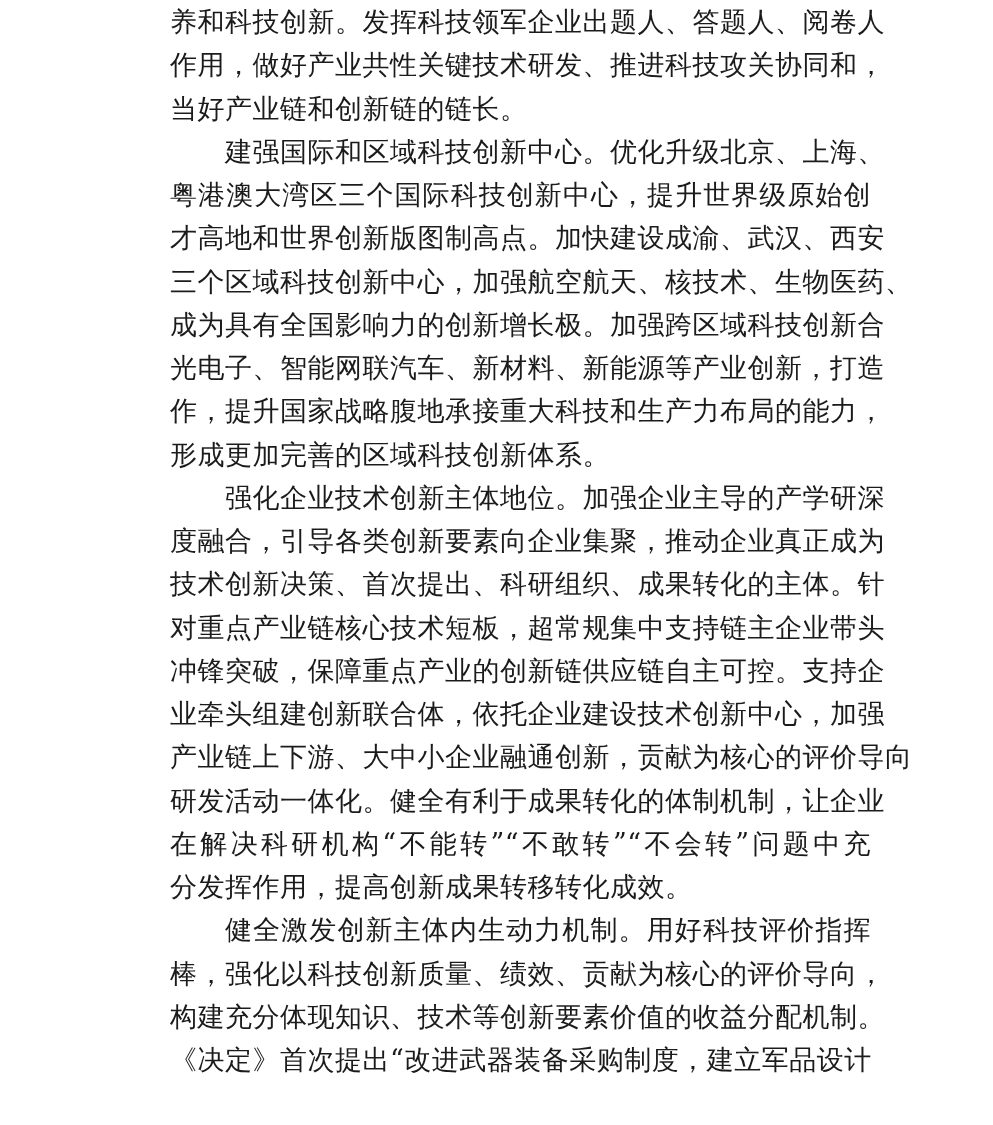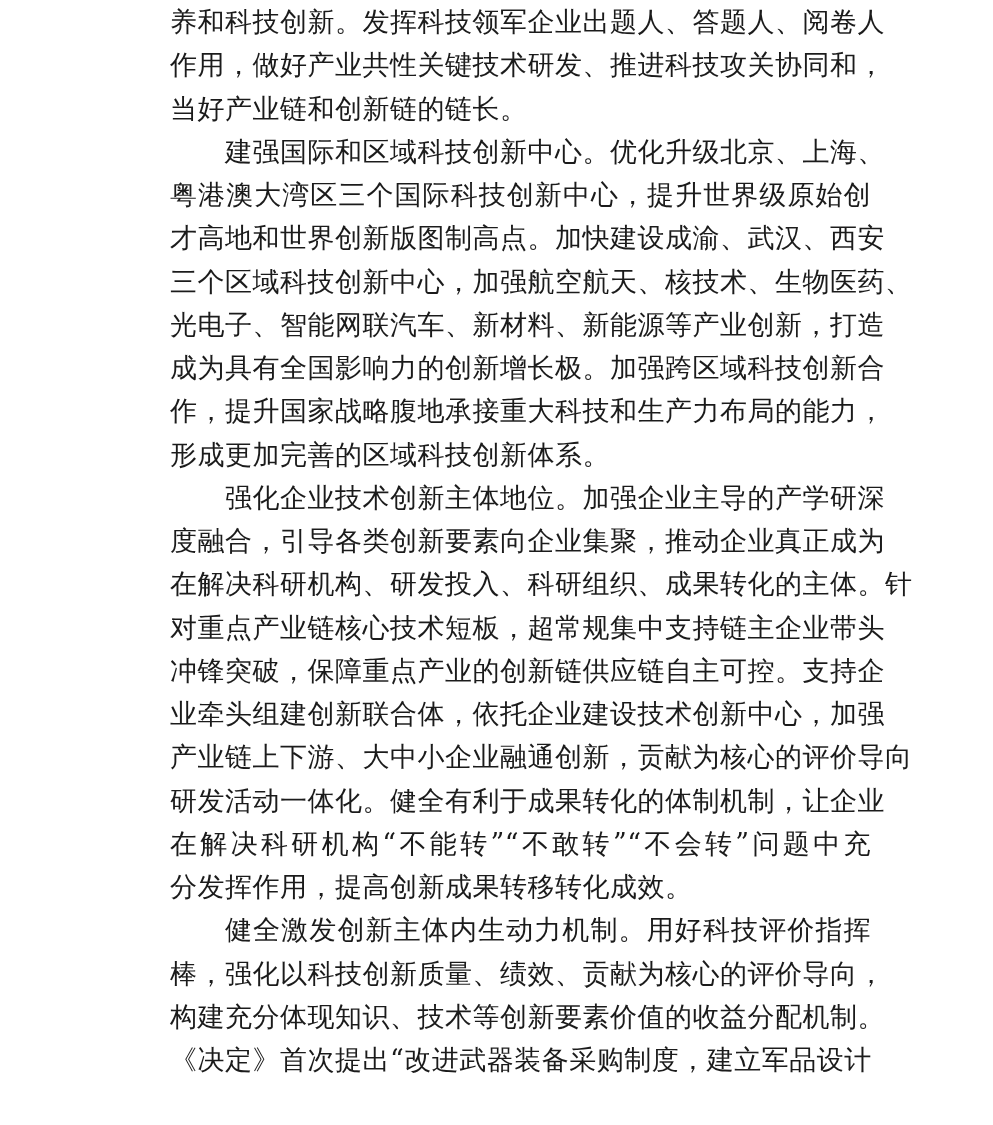--- a/index.html
+++ b/index.html
@@ -48,27 +48,27 @@
 
 <div class="page">
   <div class="textblock" id="textblock" style="color: rgb(27, 27, 27);">
       <div class="line">养和科技创新。发挥科技领军企业出题人、答题人、阅卷人</div>
       <div class="line">作用，做好产业共性关键技术研发、推进科技攻关协同和，</div>
       <div class="line no-justify">当好产业链和创新链的链长。</div>
       <div class="line indent">建强国际和区域科技创新中心。优化升级北京、上海、</div>
       <div class="line">粤港澳大湾区三个国际科技创新中心，提升世界级原始创</div>
       <div class="line">才高地和世界创新版图制高点。加快建设成渝、武汉、西安</div>
       <div class="line">三个区域科技创新中心，加强航空航天、核技术、生物医药、</div>
+      <div class="line">成为具有全国影响力的创新增长极。加强跨区域科技创新合</div>
       <div class="line">光电子、智能网联汽车、新材料、新能源等产业创新，打造</div>
-      <div class="line">成为具有全国影响力的创新增长极。加强跨区域科技创新合</div>
       <div class="line">作，提升国家战略腹地承接重大科技和生产力布局的能力，</div>
       <div class="line no-justify">形成更加完善的区域科技创新体系。</div>
       <div class="line indent">强化企业技术创新主体地位。加强企业主导的产学研深</div>
       <div class="line">度融合，引导各类创新要素向企业集聚，推动企业真正成为</div>
-      <div class="line">在解决科研机构、研发投入、科研组织、成果转化的主体。针</div>
+      <div class="line">技术创新决策、首次提出、科研组织、成果转化的主体。针</div>
       <div class="line">对重点产业链核心技术短板，超常规集中支持链主企业带头</div>
       <div class="line">冲锋突破，保障重点产业的创新链供应链自主可控。支持企</div>
       <div class="line">业牵头组建创新联合体，依托企业建设技术创新中心，加强</div>
       <div class="line">产业链上下游、大中小企业融通创新，贡献为核心的评价导向</div>
       <div class="line">研发活动一体化。健全有利于成果转化的体制机制，让企业</div>
       <div class="line">在解决科研机构“不能转”“不敢转”“不会转”问题中充</div>
       <div class="line no-justify">分发挥作用，提高创新成果转移转化成效。</div>
       <div class="line indent">健全激发创新主体内生动力机制。用好科技评价指挥</div>
       <div class="line">棒，强化以科技创新质量、绩效、贡献为核心的评价导向，</div>
       <div class="line">构建充分体现知识、技术等创新要素价值的收益分配机制。</div>

